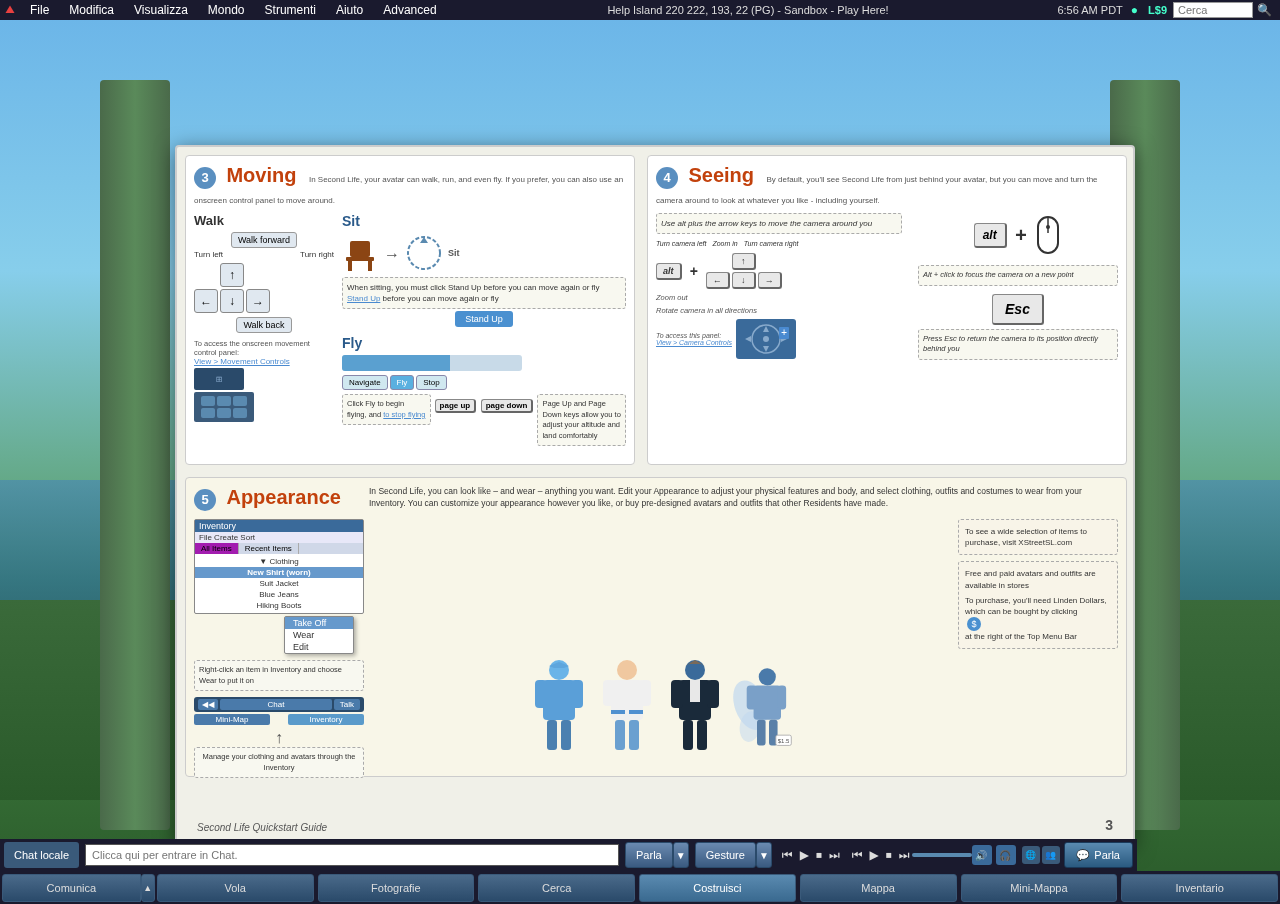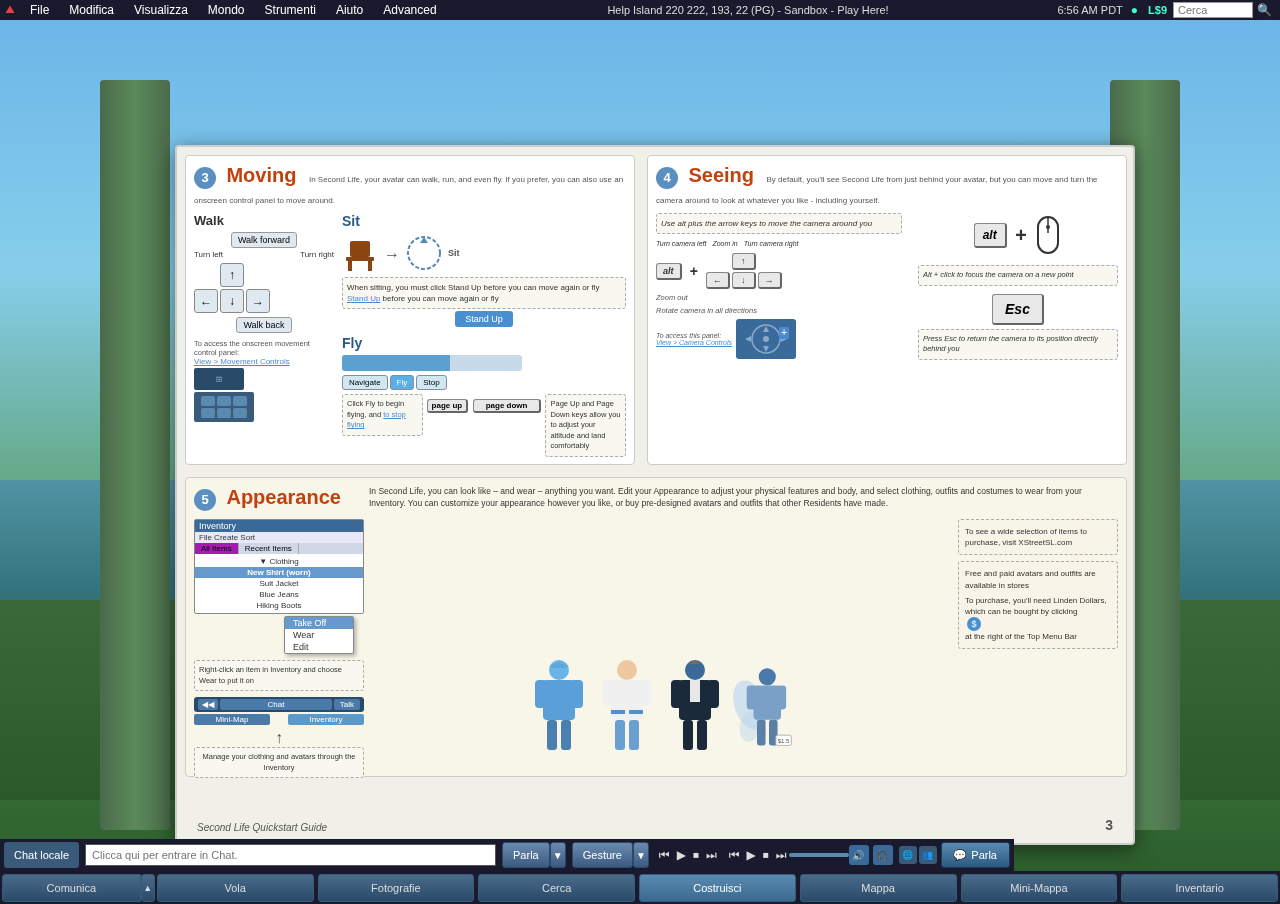--- a/index.html
+++ b/index.html
@@ -369,21 +369,21 @@
       border-radius: 3px;
       padding: 6px;
       margin-bottom: 6px;
       line-height: 1.4;
     }
 
     
     #chat-bar {
       position: absolute;
       bottom: 33px; left: 0;
-      width: 1014px; height: 32px;
+      width: 1137px; height: 32px;
       background: #1a1a2e;
       display: flex;
       align-items: center;
       z-index: 100;
     }
     #chat-locale-btn {
       background: #3a5a7a;
       color: #fff;
       border: none;
       padding: 4px 10px;
@@ -706,21 +706,21 @@
             <button class="fly-btn-sm">Navigate</button>
             <button class="fly-btn-sm active">Fly</button>
             <button class="fly-btn-sm">Stop</button>
           </div>
           <div style="display:flex; gap:4px; align-items:flex-start; margin-top:4px;">
             <div class="dashed-box" style="flex:1; font-size:7.5px;">
               Click Fly to begin flying, and <span class="inline-link">to stop flying</span>
             </div>
             <div style="text-align:center;">
               <div class="key-box" style="font-size:8px; padding:1px 4px; margin-bottom:2px;">page up</div>
-              <div class="key-box" style="font-size:8px; padding:1px 12px;">page down</div>
+              <div class="key-box" style="font-size:8px; padding:1px 4px;">page down</div>
             </div>
             <div class="dashed-box" style="flex:1; font-size:7.5px;">Page Up and Page Down keys allow you to adjust your altitude and land comfortably</div>
           </div>
         </div>
       </div>
     </div>
   </div>
 
   <div class="section-seeing">
     <div>

